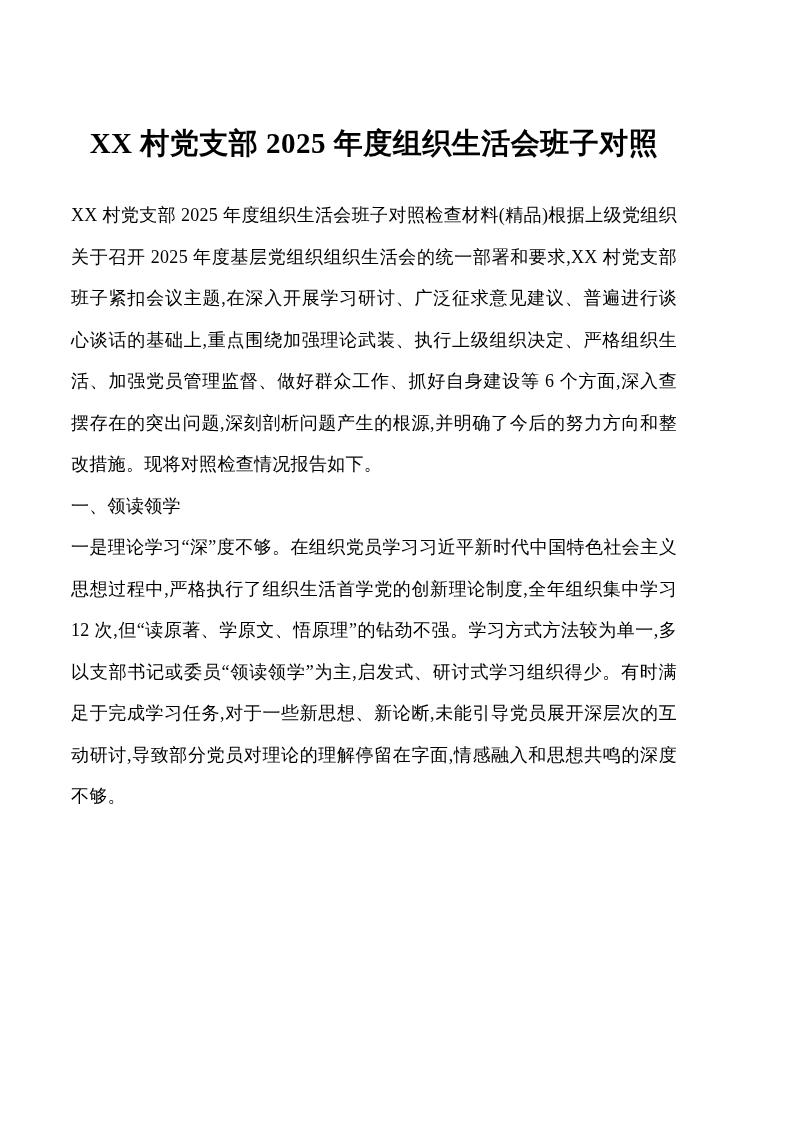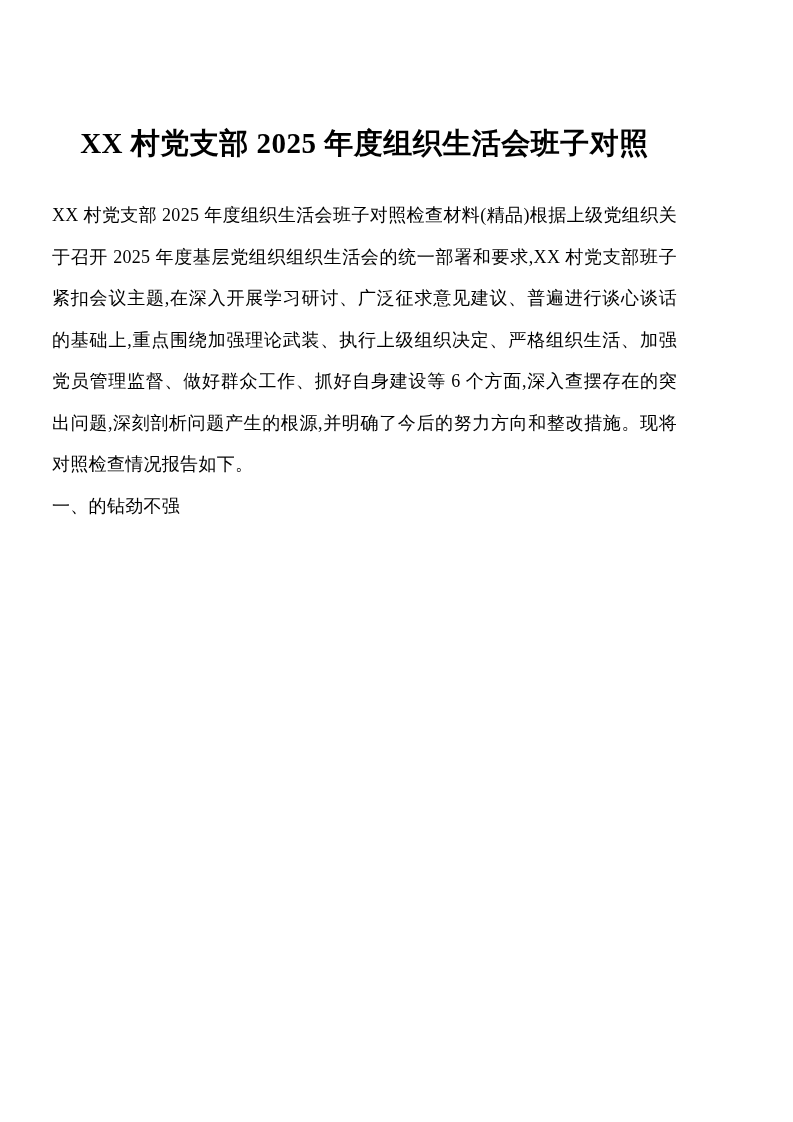--- a/index.html
+++ b/index.html
@@ -8,21 +8,21 @@
     background: #ffffff;
   }
   .page {
     position: relative;
     width: 793px;
     height: 1122px;
     margin: 0 auto;
     background: #ffffff;
     color: #000000;
     box-sizing: border-box;
-    padding: 118px 116px 40px 52px;
+    padding: 118px 116px 40px 71px;
     font-family: "Liberation Serif", "DejaVu Serif", serif;
     overflow: hidden;
   }
   .doc-title {
     margin: 0 -28px 27px -28px;
     font-size: 29px;
     font-weight: 700;
     line-height: 50px;
     text-align: center;
     letter-spacing: 0.5px;
@@ -43,15 +43,16 @@
 </head>
 <body>
 
 <div class="page">
   <h1 class="doc-title">
     <span class="title-line">XX 村党支部 2025 年度组织生活会班子对照</span>
   </h1>
 
   <div class="doc-body">
     <p>XX 村党支部 2025 年度组织生活会班子对照检查材料(精品)根据上级党组织关于召开 2025 年度基层党组织组织生活会的统一部署和要求,XX 村党支部班子紧扣会议主题,在深入开展学习研讨、广泛征求意见建议、普遍进行谈心谈话的基础上,重点围绕加强理论武装、执行上级组织决定、严格组织生活、加强党员管理监督、做好群众工作、抓好自身建设等 6 个方面,深入查摆存在的突出问题,深刻剖析问题产生的根源,并明确了今后的努力方向和整改措施。现将对照检查情况报告如下。</p>
-    <p>一、的钻劲不强</p>
+    <p>一、领读领学</p>
+    <p>一是理论学习“深”度不够。在组织党员学习习近平新时代中国特色社会主义思想过程中,严格执行了组织生活首学党的创新理论制度,全年组织集中学习 12 次,但“读原著、学原文、悟原理”的钻劲不强。学习方式方法较为单一,多以支部书记或委员“领读领学”为主,启发式、研讨式学习组织得少。有时满足于完成学习任务,对于一些新思想、新论断,未能引导党员展开深层次的互动研讨,导致部分党员对理论的理解停留在字面,情感融入和思想共鸣的深度不够。</p>
   </div>
 </div>
 
 </body></html>

